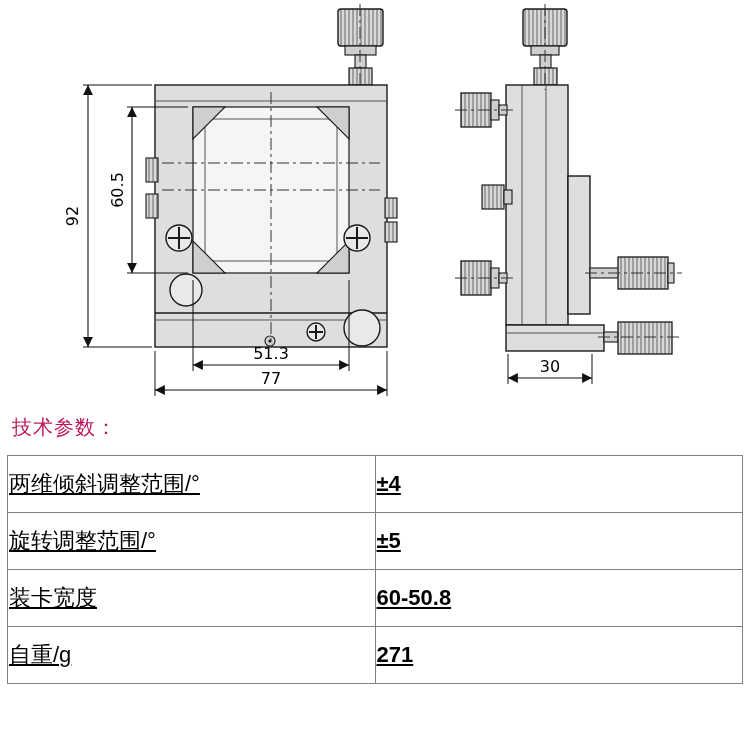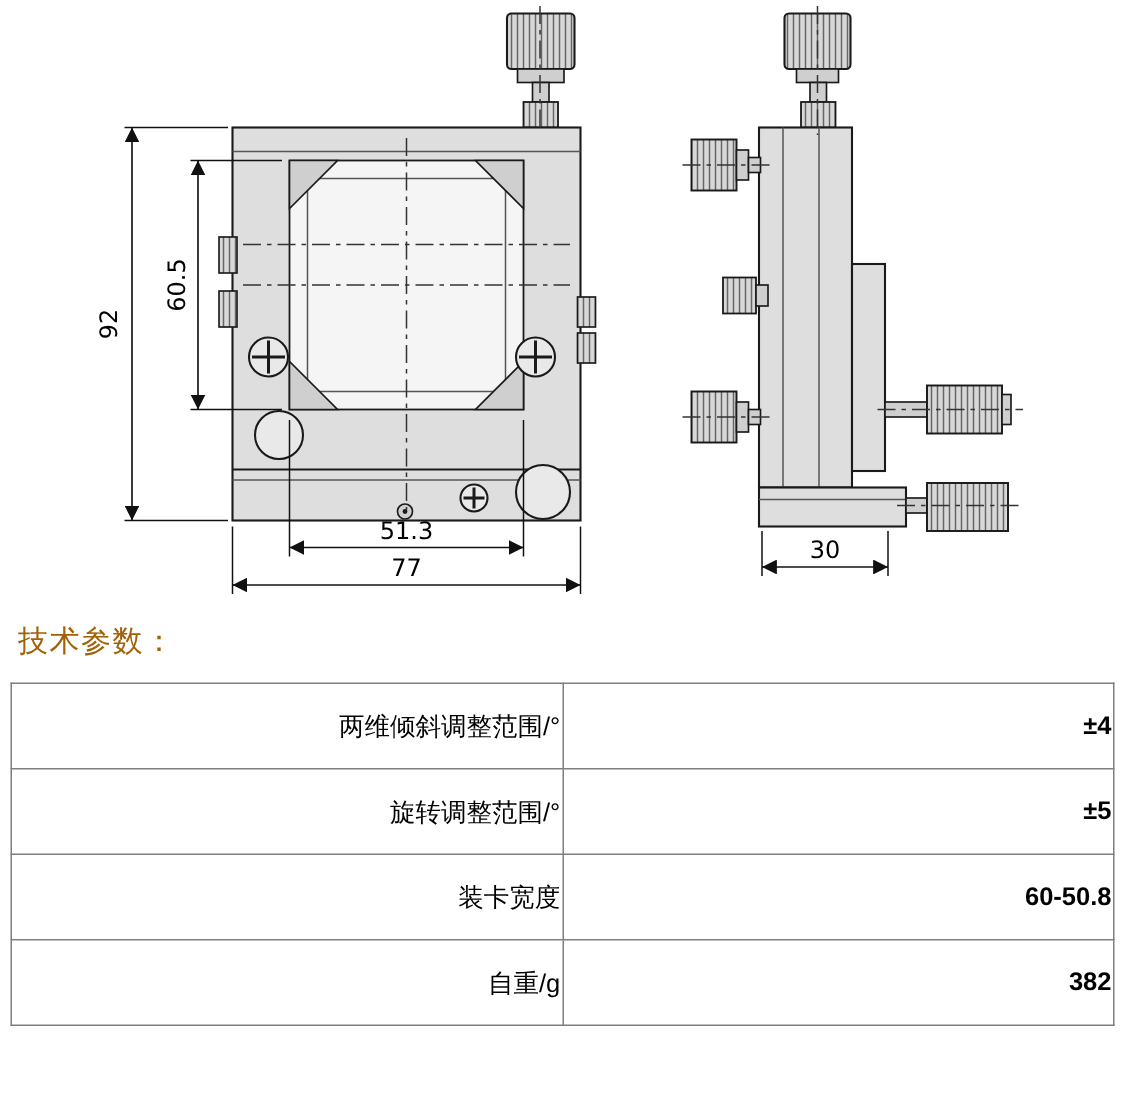--- a/index.html
+++ b/index.html
@@ -2,31 +2,31 @@
 <html><head>
 <meta charset="utf-8">
 <style>
   html, body { margin:0; padding:0; background:#ffffff; }
   .page {
     width:750px; height:742px; background:#ffffff; overflow:hidden;
     font-family:"Liberation Sans", "DejaVu Sans", sans-serif; color:#000;
   }
   .drawing-wrap { width:750px; height:402px; }
   .section-title {
-    font-size:20px; font-weight:500; color:#a16207;
+    font-size:20px; font-weight:500; color:#be185d;
     padding:12px 0 10px 12px; letter-spacing:1px;
   }
   .spec-table {
     width:736px; margin:4px auto 0 auto;
     border-collapse:collapse; table-layout:fixed;
   }
   .spec-table td {
     border:1px solid #7f7f7f; height:54px;
-    text-align:right; vertical-align:middle;
-    font-size:17px; color:#000; background:#ffffff;
+    text-align:left; vertical-align:middle;
+    font-size:22px; color:#000; background:#ffffff;text-decoration:underline;
   }
   .spec-value { font-weight:bold; }
   
   .part  { fill:#dedede; stroke:#1a1a1a; stroke-width:1.4; }
   .part2 { fill:#cfcfcf; stroke:#1a1a1a; stroke-width:1.1; }
   .lite  { fill:#f5f5f5; stroke:#1a1a1a; stroke-width:1.2; }
   .hole  { fill:#e9e9e9; stroke:#1a1a1a; stroke-width:1.4; }
   .edge  { stroke:#555; stroke-width:1; fill:none; }
   .cl    { stroke:#333; stroke-width:1; stroke-dasharray:12 4 3 4; fill:none; }
   .dim   { stroke:#111; stroke-width:1.1; fill:none; }
@@ -203,18 +203,18 @@
       <tr>
         <td class="spec-label">旋转调整范围/°</td>
         <td class="spec-value">±5</td>
       </tr>
       <tr>
         <td class="spec-label">装卡宽度</td>
         <td class="spec-value">60-50.8</td>
       </tr>
       <tr>
         <td class="spec-label">自重/g</td>
-        <td class="spec-value">382</td>
+        <td class="spec-value">271</td>
       </tr>
     </tbody>
   </table>
 
 </div>
 
 </body></html>

